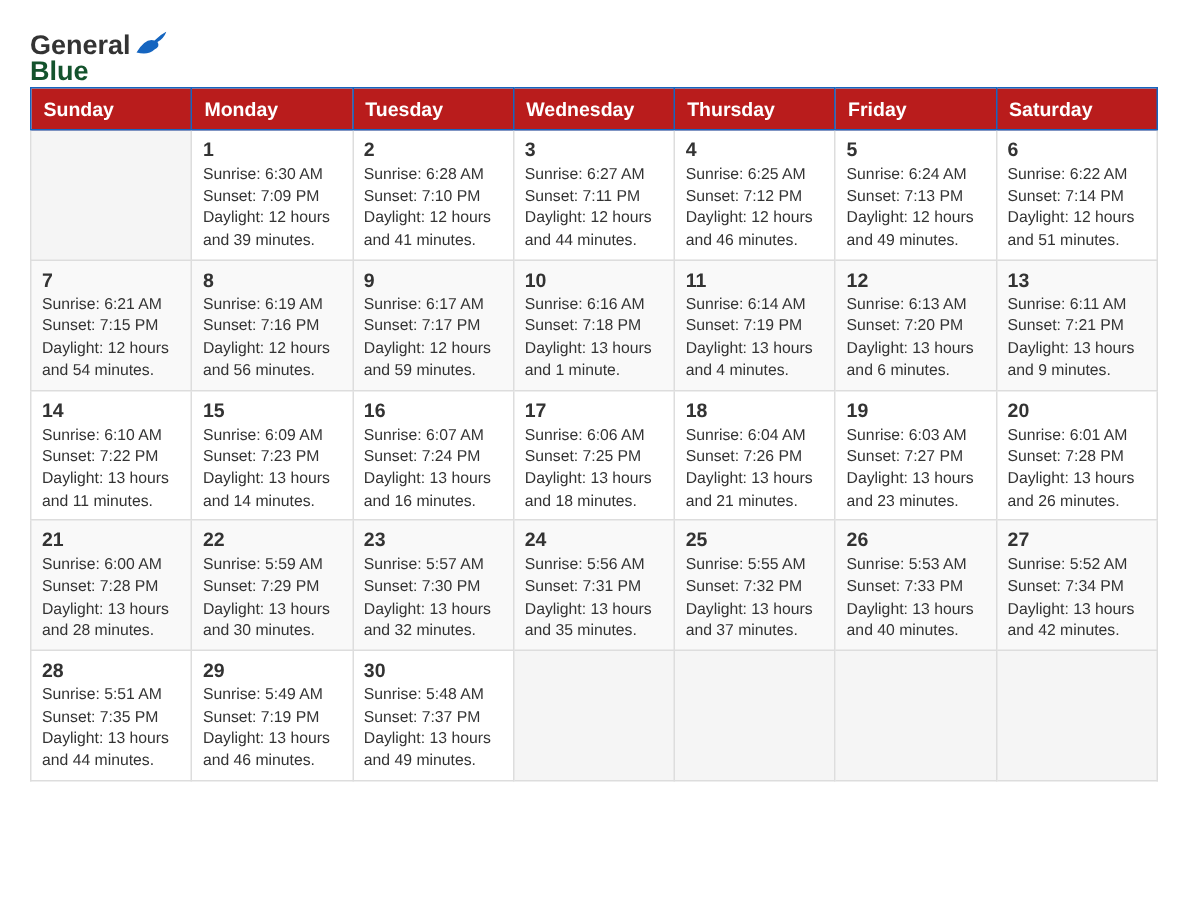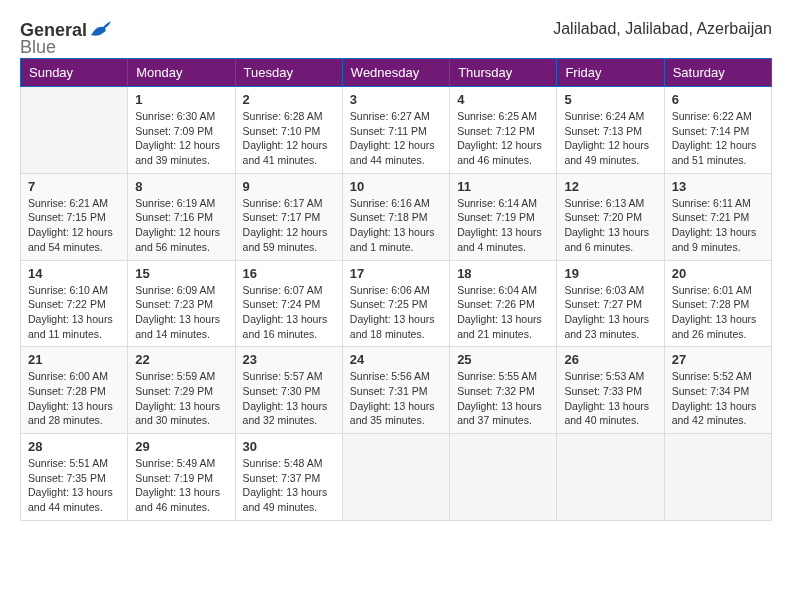--- a/index.html
+++ b/index.html
@@ -19,45 +19,45 @@
       display: flex;
       align-items: center;
     }
     .logo-text-general {
       font-size: 18px;
       font-weight: bold;
       color: #333;
     }
     .logo-text-blue {
       font-size: 18px;
-      font-weight: normal;
-      color: #737373;
+      font-weight: bold;
+      color: #14532d;
     }
     .title-area {
       text-align: right;
     }
     .month-title {
       font-size: 32px;
       font-weight: bold;
       color: #1a1a2e;
     }
     .location-title {
       font-size: 16px;
       color: #333;
     }
     .calendar-table {
       width: 100%;
       border-collapse: collapse;
       border: 1px solid #ccc;
     }
     .calendar-table th {
-      background-color: #701a75;
+      background-color: #b91c1c;
       color: #fff;
       font-size: 13px;
-      font-weight: normal;
+      font-weight: bold;
       padding: 6px 8px;
       text-align: left;
       border: 1px solid #1565c0;
       margin-left: 24px;
     }
     .calendar-table td {
       vertical-align: top;
       padding: 5px 7px;
       border: 1px solid #ddd;
       width: calc(100% / 7);
@@ -97,21 +97,20 @@
       <div style="display:flex;align-items:center;">
         <span class="logo-text-general">General</span>
         <svg width="22" height="18" viewBox="0 0 22 18" style="margin-left:2px;margin-top:-2px;">
           <path d="M2 14 Q8 4 14 6 Q18 2 22 0 Q20 5 16 7 Q18 10 14 12 Q10 16 2 14Z" fill="#1565c0"></path>
         </svg>
       </div>
       <span class="logo-text-blue" style="margin-top:-4px;">Blue</span>
     </div>
   </div>
   <div class="title-area">
-    <div class="location-title">Jalilabad, Jalilabad, Azerbaijan</div>
   </div>
 </div>
 
 <table class="calendar-table">
   <thead>
     <tr>
     <th>Sunday</th>
         <th>Monday</th>
         <th>Tuesday</th>
         <th>Wednesday</th>

